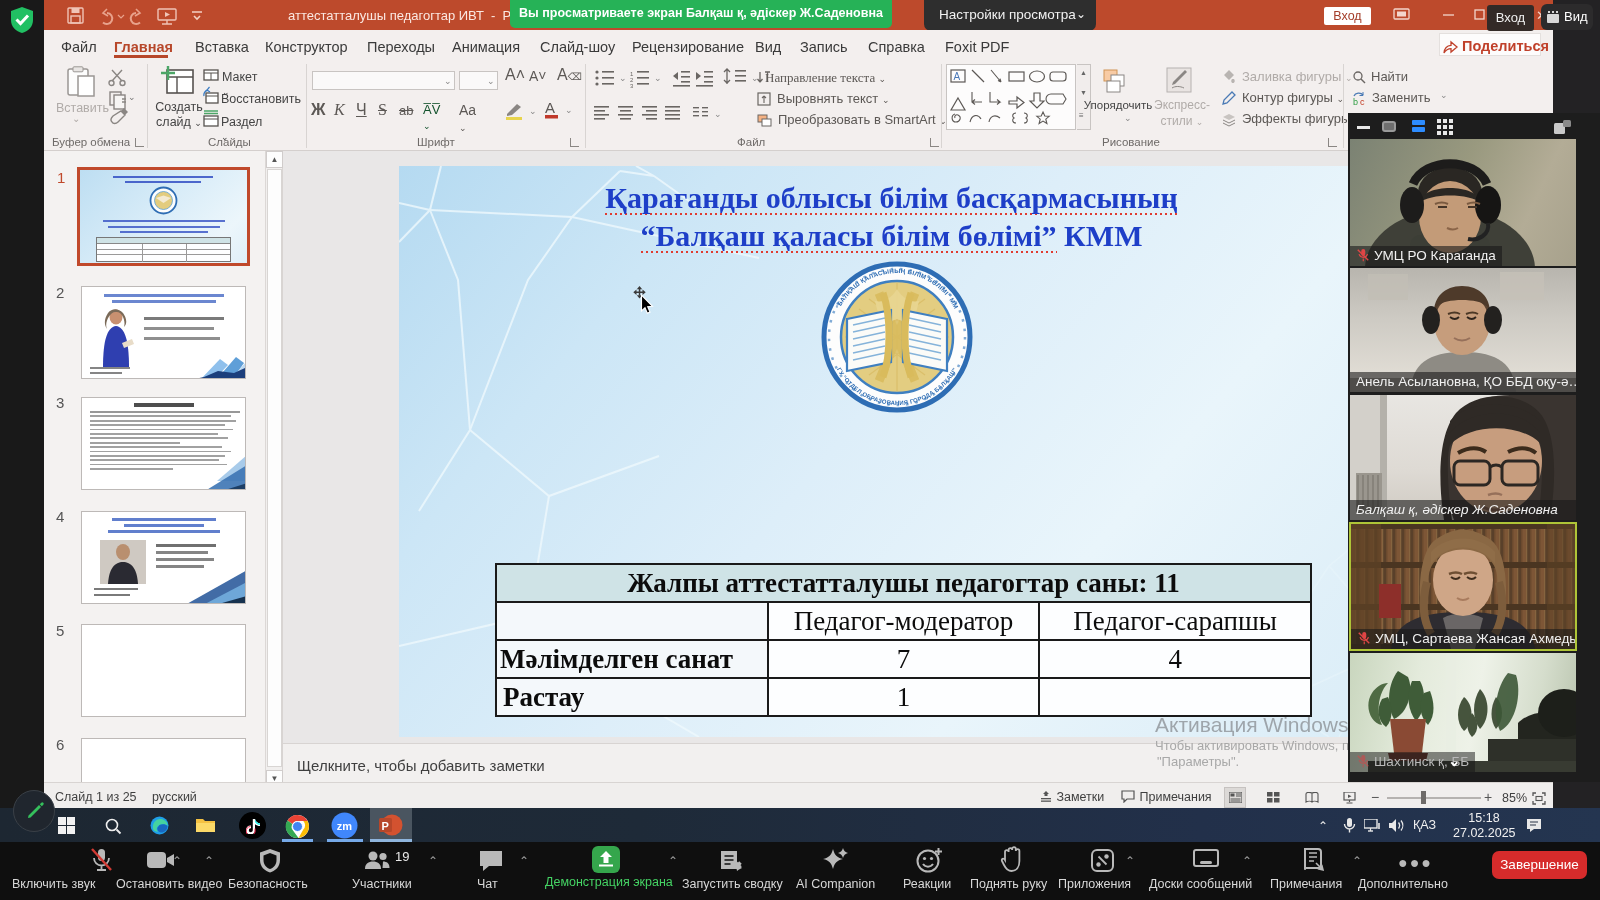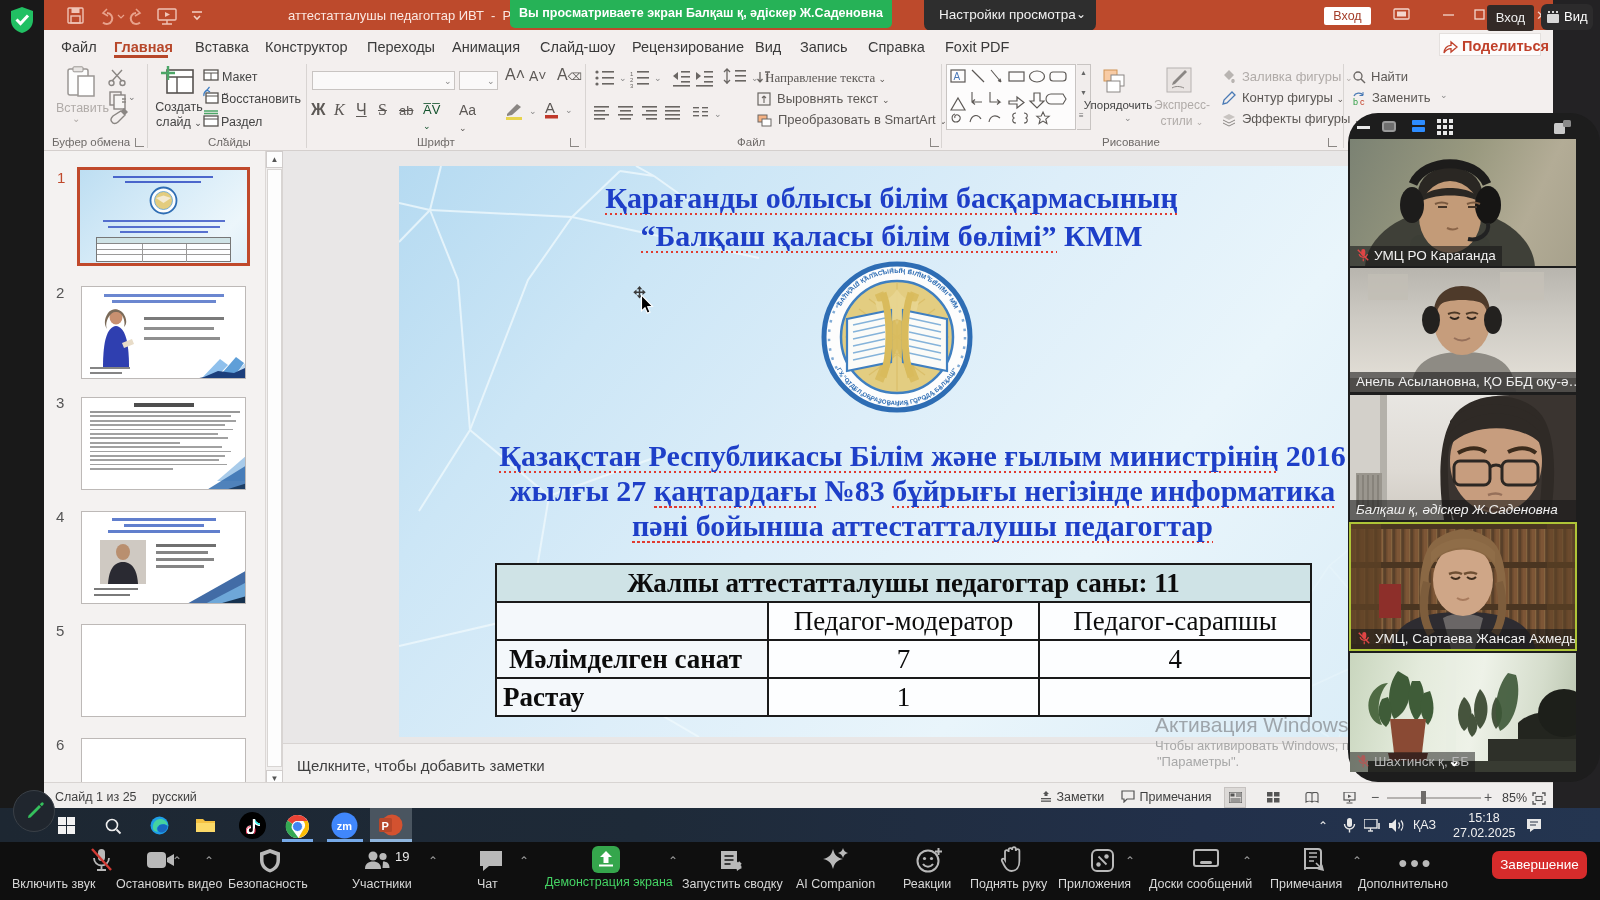--- a/index.html
+++ b/index.html
@@ -529,38 +529,33 @@
         <path d="M34 66 L66 59 M34 73 L66 66 M34 80 L66 73 M34 87 L66 80 M34 94 L66 87 M34 101 L66 94" stroke="#85b3da" stroke-width="1.5" fill="none"></path>
         <path d="M122 66 L90 59 M122 73 L90 66 M122 80 L90 73 M122 87 L90 80 M122 94 L90 87 M122 101 L90 94" stroke="#85b3da" stroke-width="1.5" fill="none"></path>
         <path d="M64 34 C72 56 72 96 64 118 M92 34 C84 56 84 96 92 118" stroke="#d9bb5c" stroke-width="7" fill="none"></path>
       </g>
       <g fill="#2e6db4" font-weight="bold" font-family="Liberation Sans">
         <text font-size="6.2" letter-spacing="0.3"><textPath href="#arcTop" startOffset="50%" text-anchor="middle">“БАЛҚАШ ҚАЛАСЫНЫҢ БІЛІМ БӨЛІМІ” ММ</textPath></text>
         <text font-size="6" letter-spacing="0.2"><textPath href="#arcBot" startOffset="50%" text-anchor="middle">ГУ “ОТДЕЛ ОБРАЗОВАНИЯ ГОРОДА БАЛХАШ”</textPath></text>
       </g>
     </svg>
 
-    <div class="abs" style="left:16px;top:272px;width:1015px;text-align:center;font-family:'Liberation Serif',serif;font-weight:bold;font-size:30px;color:#1e3fc8;line-height:35px;">
-      <div><span class="wavy">Қазақстан Республикасы Білім және ғылым министрінің</span> 2016</div>
-      <div>жылғы 27 <span class="wavy">қаңтардағы</span> №83 <span class="wavy">бұйрығы негізінде информатика</span></div>
-      <div><span class="wavy">пәні бойынша аттестатталушы педагогтар</span></div>
-    </div>
 
     <table style="position:absolute;left:96px;top:397px;width:817px;height:153px;border-collapse:collapse;font-family:'Liberation Serif',serif;font-size:27px;color:#0c0c0c;table-layout:fixed;">
       <tbody>
           <tr style="height:38px;">
             <td colspan="3" style="border:2px solid #1a1a1a;background:#cfe3e6;text-align:center;font-weight:bold;">Жалпы аттестатталушы педагогтар саны: 11</td>
           </tr>
       <tr style="height:38px;">
         <td style="border:2px solid #1a1a1a;background:#f4f8fb;width:284px;"></td>
         <td style="border:2px solid #1a1a1a;background:#fdfeff;width:269px;text-align:center;">Педагог-модератор</td>
         <td style="border:2px solid #1a1a1a;background:#fdfeff;width:264px;text-align:center;">Педагог-сарапшы</td>
       </tr>
       <tr style="height:38px;">
-        <td style="border:2px solid #1a1a1a;background:#f4f8fb;font-weight:bold;padding-left:12px;">Мәлімделген санат</td>
+        <td style="border:2px solid #1a1a1a;background:#f4f8fb;font-weight:bold;padding-left:3px;">Мәлімделген санат</td>
         <td style="border:2px solid #1a1a1a;background:#fdfeff;text-align:center;">7</td>
         <td style="border:2px solid #1a1a1a;background:#fdfeff;text-align:center;">4</td>
       </tr>
       <tr style="height:38px;">
         <td style="border:2px solid #1a1a1a;background:#f4f8fb;font-weight:bold;padding-left:6px;">Растау</td>
         <td style="border:2px solid #1a1a1a;background:#fdfeff;text-align:center;">1</td>
         <td style="border:2px solid #1a1a1a;background:#fdfeff;"></td>
       </tr>
     </tbody>
       </table>
@@ -625,21 +620,21 @@
     <span class="abs" style="left:1440px;top:6px;font-size:14px;color:#555;">+</span>
     <span class="abs" style="left:1458px;top:8px;">85%</span>
     <svg class="abs" style="left:1488px;top:9px;" width="14" height="13" viewBox="0 0 14 13">
         <path d="M1 4 V1 H4 M10 1 H13 V4 M13 9 V12 H10 M4 12 H1 V9" fill="none" stroke="#555" stroke-width="1.3"></path>
         <rect x="4" y="4.5" width="6" height="4" fill="none" stroke="#555" stroke-width="1.1"></rect>
       </svg>
   </div>
 
   <div class="abs" style="left:1553px;top:0;width:47px;height:810px;background:#232224;z-index:19;"></div>
 
-  <div class="abs" id="zoompanel" style="left:1348px;top:113px;width:252px;height:669px;background:#1d1d1d;z-index:20;border-radius:30px;">
+  <div class="abs" id="zoompanel" style="left:1348px;top:113px;width:252px;height:669px;background:#1d1d1d;z-index:20;">
 
     <div class="abs" style="left:9px;top:13px;width:13px;height:3px;background:#e8e8e8;"></div>
     <div class="abs" style="left:34px;top:8px;width:14px;height:11px;border:2px solid #9a9a9a;border-radius:3px;background:#6e6e6e;"></div>
     <div class="abs" style="left:64px;top:7px;width:13px;height:5px;background:#2d8cff;border-radius:1px;"></div>
     <div class="abs" style="left:64px;top:14px;width:13px;height:5px;background:#2d8cff;border-radius:1px;"></div>
     <svg class="abs" style="left:89px;top:6px;" width="16" height="16" viewBox="0 0 16 16" fill="#e8e8e8">
       <rect x="0" y="0" width="4" height="4"></rect>
         <rect x="6" y="0" width="4" height="4"></rect>
         <rect x="12" y="0" width="4" height="4"></rect>
       <rect x="0" y="6" width="4" height="4"></rect>

